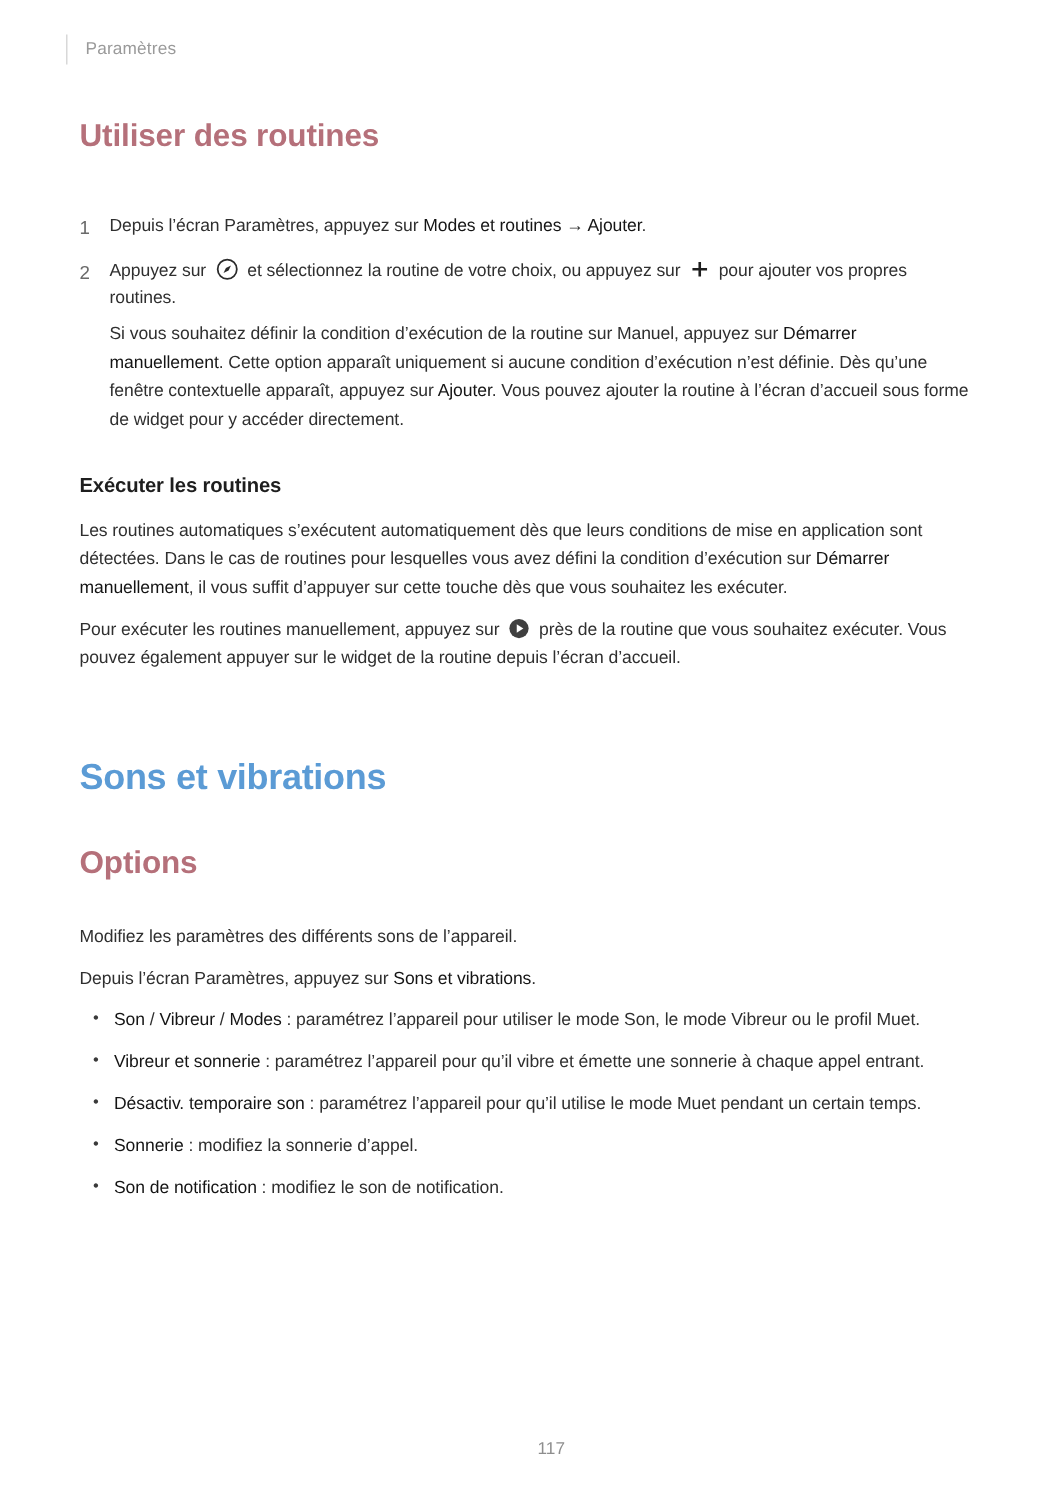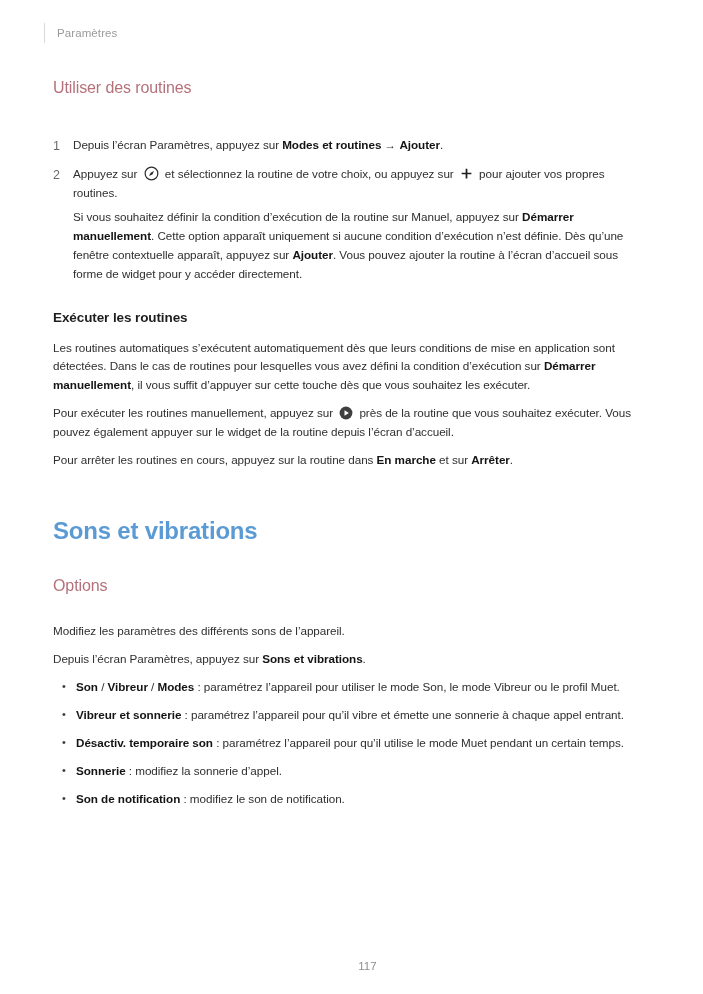--- a/index.html
+++ b/index.html
@@ -55,22 +55,22 @@
   h1.chapter {
     font-size: 24px;
     font-weight: 700;
     color: #5b9bd5;
     margin: 0;
     letter-spacing: -0.2px;
     line-height: 1.2;
   }
 
   h2.section {
-    font-size: 16px;
-    font-weight: 400;
+    font-size: 21px;
+    font-weight: 700;
     color: #b5707a;
     margin: 0;
     letter-spacing: -0.1px;
     line-height: 1.25;
   }
 
   h3.sub {
     font-size: 13.5px;
     font-weight: 700;
     color: #1e1e1e;
@@ -80,21 +80,21 @@
   }
 
   p.body, li .txt {
     font-size: 11.7px;
     line-height: 1.62;
     color: #2f2f2f;
     margin: 0;
     letter-spacing: -0.05px;
   }
 
-  b, strong { font-weight: 700; color: #141414; }
+  b, strong { font-weight: 400; color: #141414; }
 
   
   .gap-h2-after   { height: 26px; }
   .gap-h3-after   { height: 12px; }
   .gap-para       { height: 9px; }
   .gap-block-lg   { height: 47px; }
   .gap-block-xl   { height: 30px; }
   .gap-before-h3  { height: 25px; }
 
   
@@ -209,21 +209,20 @@
 
     <div class="gap-h3-after"></div>
 
     <p class="body">Les routines automatiques s’exécutent automatiquement dès que leurs conditions de mise en application sont détectées. Dans le cas de routines pour lesquelles vous avez défini la condition d’exécution sur <b>Démarrer manuellement</b>, il vous suffit d’appuyer sur cette touche dès que vous souhaitez les exécuter.</p>
     <div class="gap-para"></div>
     <p class="body">Pour exécuter les routines manuellement, appuyez sur <span class="icon-inline icon-play"><svg viewBox="0 0 24 24" width="14" height="14">
             <circle cx="12" cy="12" r="11" fill="#3f3f3f"></circle>
             <path d="M9.4 7.2 L17 12 L9.4 16.8 Z" fill="#ffffff"></path>
           </svg></span> près de la routine que vous souhaitez exécuter. Vous pouvez également appuyer sur le widget de la routine depuis l’écran d’accueil.</p>
     <div class="gap-para"></div>
-    <p class="body">Pour arrêter les routines en cours, appuyez sur la routine dans <b>En marche</b> et sur <b>Arrêter</b>.</p>
 
     <div class="gap-block-lg"></div>
 
     <h1 class="chapter">Sons et vibrations</h1>
 
     <div class="gap-block-xl"></div>
 
     <h2 class="section">Options</h2>
 
     <div class="gap-h2-after"></div>

